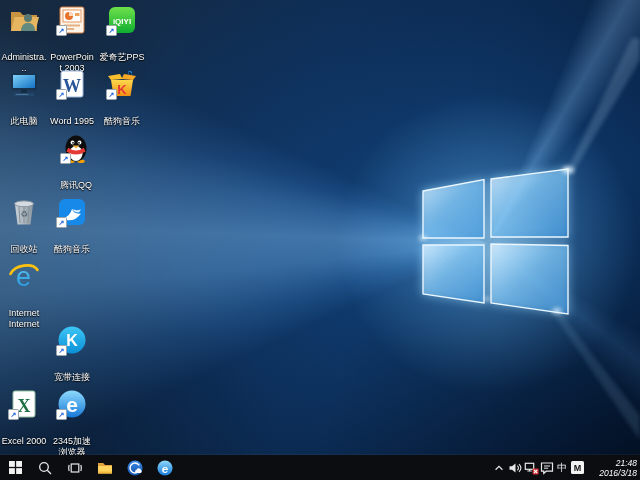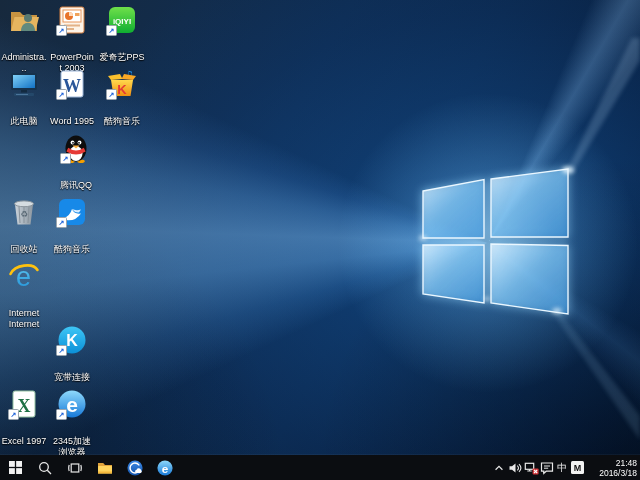--- a/index.html
+++ b/index.html
@@ -38,21 +38,21 @@
   
   .taskbar{position:absolute;left:0;bottom:0;width:640px;height:25px;background:#0b0d11;
            display:flex;align-items:center;box-shadow:0 -1px 0 rgba(255,255,255,.04);}
   .tbb{width:30px;height:25px;background:none;border:none;display:flex;align-items:center;
        justify-content:center;padding:0;cursor:pointer;}
   .tray{margin-left:auto;display:flex;align-items:center;height:25px;padding-right:3px;}
   .tri{width:16px;height:25px;display:flex;align-items:center;justify-content:center;cursor:pointer;}
   .lang{width:14px;text-align:center;color:#f0f0f0;font-size:10px;cursor:pointer;}
   .ime{width:13px;height:13px;margin:0 2px;background:#f2f2f2;border-radius:1.5px;color:#111;
        font-size:9px;font-weight:bold;display:flex;align-items:center;justify-content:center;cursor:pointer;}
-  .clock{width:48px;margin-left:3px;text-align:right;color:#fff;font-size:8.5px;line-height:10px;cursor:pointer;}
+  .clock{width:48px;margin-left:3px;text-align:right;color:#fff;font-size:8.5px;line-height:10px;cursor:pointer;font-style:italic;}
 </style>
 </head>
 <body>
 
 <div class="screen">
 
   <svg width="0" height="0" style="position:absolute">
     <defs>
       <linearGradient id="paneGrad" x1="0" y1="0" x2="1" y2="1">
         <stop offset="0" stop-color="#e4f4ff" stop-opacity=".78"></stop>
@@ -262,21 +262,21 @@
   </div>
 
   <div class="di" style="left:1px;top:388px">
     <div class="ic">
       <svg width="32" height="32" viewBox="0 0 32 32">
         <rect x="5" y="3" width="22" height="26" rx="2" fill="#fff" stroke="#94c2a2"></rect>
         <text x="16" y="24" font-size="18" font-weight="bold" fill="#1e7145" text-anchor="middle" font-family="Liberation Serif,serif">X</text>
       </svg>
       <span class="sc">↗</span>
     </div>
-    <div class="lbl">Excel 1997</div>
+    <div class="lbl">Excel 2000</div>
   </div>
 
   <div class="di" style="left:49px;top:388px">
     <div class="ic">
       <svg width="32" height="32" viewBox="0 0 32 32">
         <circle cx="16" cy="16" r="13.5" fill="url(#g2345)"></circle>
         <text x="16" y="24" font-size="21" font-weight="bold" fill="#fff" text-anchor="middle" font-family="Liberation Sans,sans-serif">e</text>
       </svg>
       <span class="sc">↗</span>
     </div>

